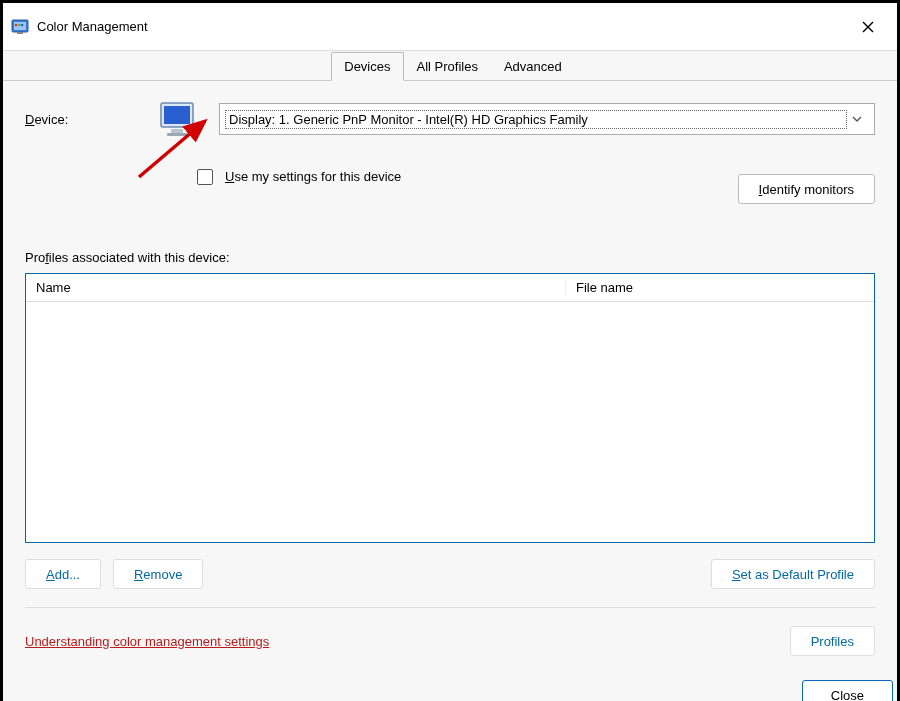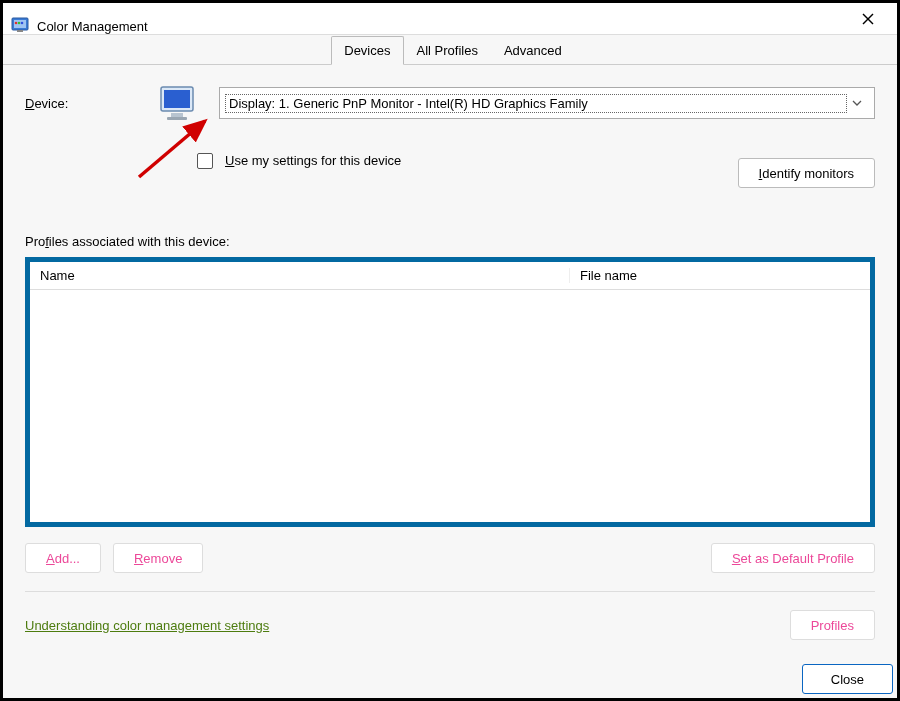--- a/index.html
+++ b/index.html
@@ -1,51 +1,51 @@
 <!DOCTYPE html>
 <html><head>
   <meta charset="utf-8">
   <style>
     * { box-sizing: border-box; margin: 0; padding: 0; }
     body { font-family: "Segoe UI", Tahoma, sans-serif; font-size: 13px; color: #000; background: #fff; }
     .outer-frame { width: 900px; height: 701px; border: 3px solid #000; position: relative; background: #fff; }
-    .titlebar { height: 32px; display: flex; align-items: flex-end; padding: 0 8px; border-bottom: 1px solid #ddd; }
+    .titlebar { height: 48px; display: flex; align-items: center; padding: 0 8px; border-bottom: 1px solid #ddd; }
     .titlebar-icon { width: 18px; height: 18px; margin-right: 8px; }
     .titlebar-title { flex: 1; font-size: 13px; }
     .close-x { width: 42px; height: 100%; display: flex; align-items: center; justify-content: center; cursor: pointer; }
     .close-x svg { width: 12px; height: 12px; }
     .content { background: #f7f7f7; padding: 0; height: calc(100% - 32px); display: flex; flex-direction: column; }
     .tabs { display: flex; border-bottom: 1px solid #ccc; padding-left: 6px; justify-content: center; }
     .tab { padding: 6px 12px; font-size: 13px; cursor: pointer; border: 1px solid transparent; border-bottom: none; position: relative; top: 1px; }
     .tab.active { background: #f7f7f7; border-color: #bbb; border-radius: 2px 2px 0 0; border-bottom: 1px solid #f7f7f7; }
     .tab-body { padding: 18px 22px 10px 22px; flex: 1; display: flex; flex-direction: column; }
     .device-row { display: flex; align-items: center; gap: 16px; }
     .device-label { width: 90px; }
     .monitor-icon { width: 40px; height: 40px; margin-left: 26px; margin-right: 6px; }
     .device-select { flex: 1; height: 32px; border: 1px solid #aaa; background: #fff; display: flex; align-items: center; padding: 0 6px; position: relative; }
     .device-select-inner { flex: 1; outline: 1px dotted #666; padding: 1px 3px; }
     .chevron { width: 22px; display: flex; align-items: center; justify-content: center; }
     .second-row { display: flex; align-items: center; margin-top: 10px; margin-left: 172px; gap: 12px; justify-content: flex-end; }
     .checkbox { width: 16px; height: 16px; border: 1px solid #555; border-radius: 2px; background: #fff; }
     .identify-btn { margin-left: auto; margin-top: 25px; }
     .btn { height: 30px; padding: 0 20px; background: #fff; border: 1px solid #bbb; border-radius: 3px; cursor: pointer; font-size: 13px; }
-    .btn.disabled { color: #ec4899; border-color: #ddd; cursor: default; }
+    .btn.disabled { color: #0369a1; border-color: #ddd; cursor: default; }
     .btn.primary { border: 1.5px solid #0a66c2; padding: 0 28px; }
     .profiles-label { margin-top: 46px; }
-    .list-box { margin-top: 8px; border: 5px solid #0369a1; background: #fff; height: 270px; }
+    .list-box { margin-top: 8px; border: 1px solid #0369a1; background: #fff; height: 270px; }
     .list-header { display: flex; height: 28px; border-bottom: 1px solid #ddd; align-items: center; }
     .list-col { padding: 0 10px; font-size: 13px; }
     .list-col.name { flex: 0 0 540px; border-right: 1px solid #eee; }
     .list-col.file { flex: 1; }
     .list-rows { height: calc(100% - 28px); overflow: auto; }
     .buttons-row { display: flex; gap: 12px; margin-top: 16px; align-items: center; }
     .spacer { flex: 1; }
     .sep { height: 1px; background: #ddd; margin: 18px 0; }
     .bottom-row { display: flex; align-items: center; }
-    .link { color: #4d7c0f; text-decoration: underline; cursor: pointer; }
+    .link { color: #b91c1c; text-decoration: underline; cursor: pointer; }
     .footer { display: flex; justify-content: flex-end; padding: 14px 4px 8px 22px; }
     .arrow-annotation { position: absolute; left: 126px; top: 104px; pointer-events: none; }
     .u { text-decoration: underline; }
   </style>
 </head>
 <body>
 
 <div class="outer-frame">
   <div class="titlebar">
     <span class="titlebar-icon">

